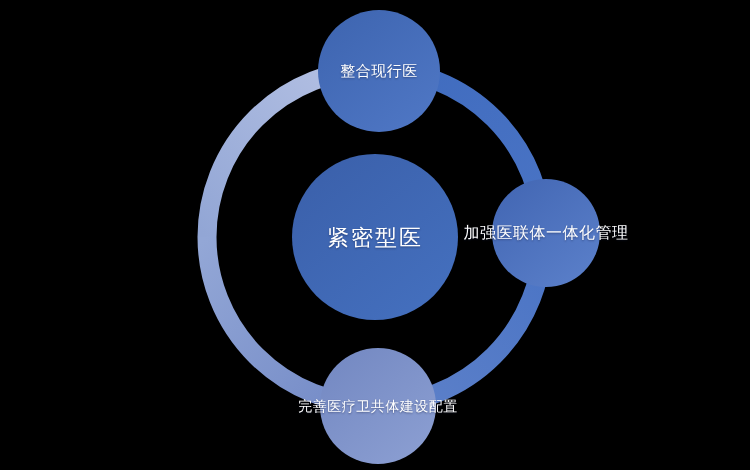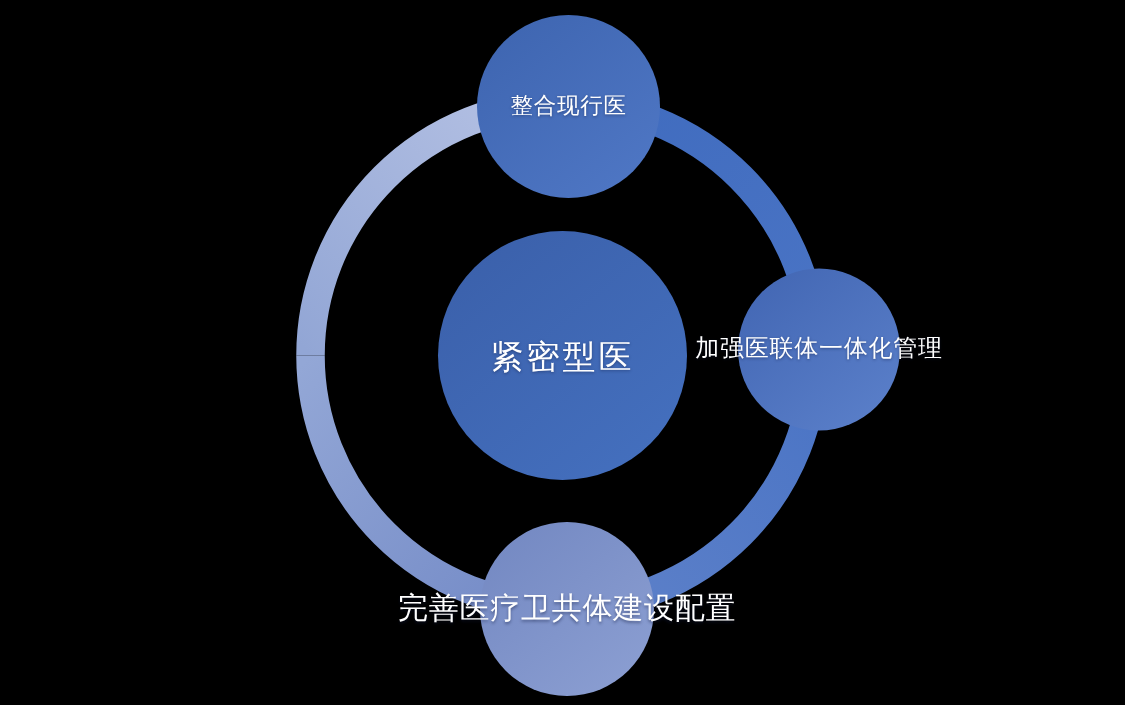--- a/index.html
+++ b/index.html
@@ -60,21 +60,21 @@
     height: 108px;
     font-size: 16px;
     line-height: 26px;
     letter-spacing: 0.5px;
   }
   .node-bottom {
     left: 320px;
     top: 348px;
     width: 116px;
     height: 116px;
-    font-size: 20px;
+    font-size: 14px;
     line-height: 26px;
     letter-spacing: 0.5px;
   }
   .node-left {
     left: 153px;
     top: 182px;
     width: 104px;
     height: 104px;
     font-size: 15px;
     line-height: 26px;

